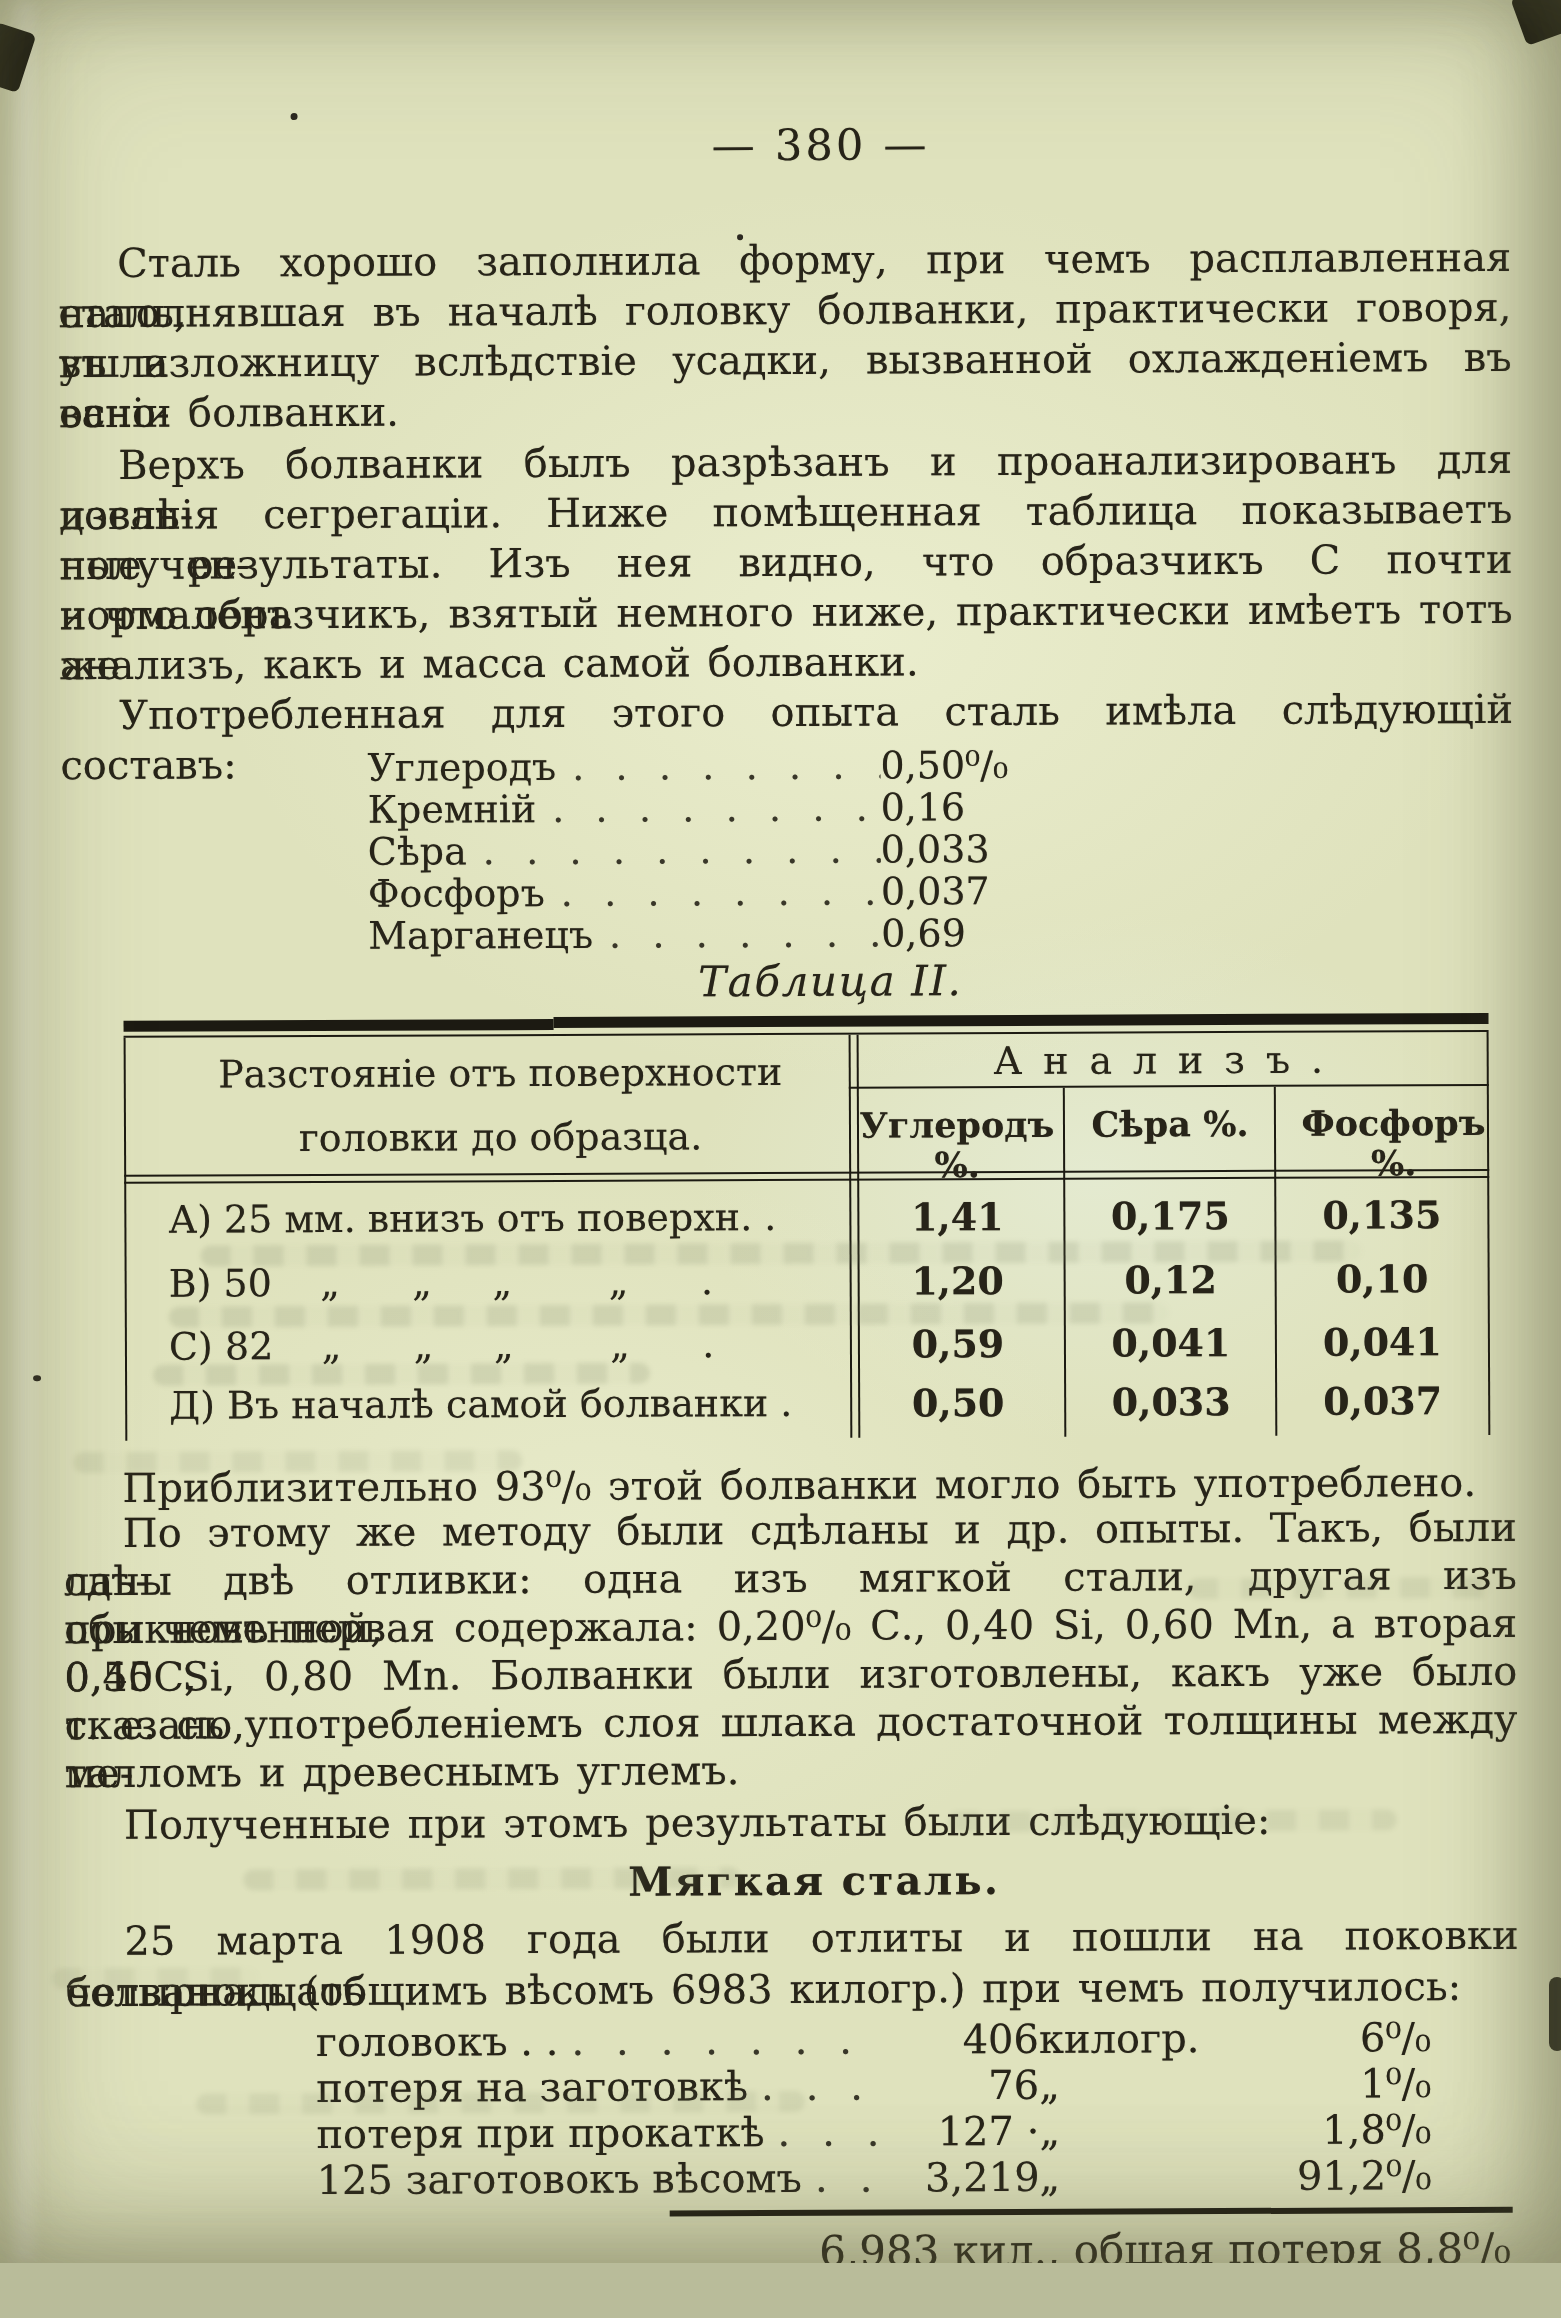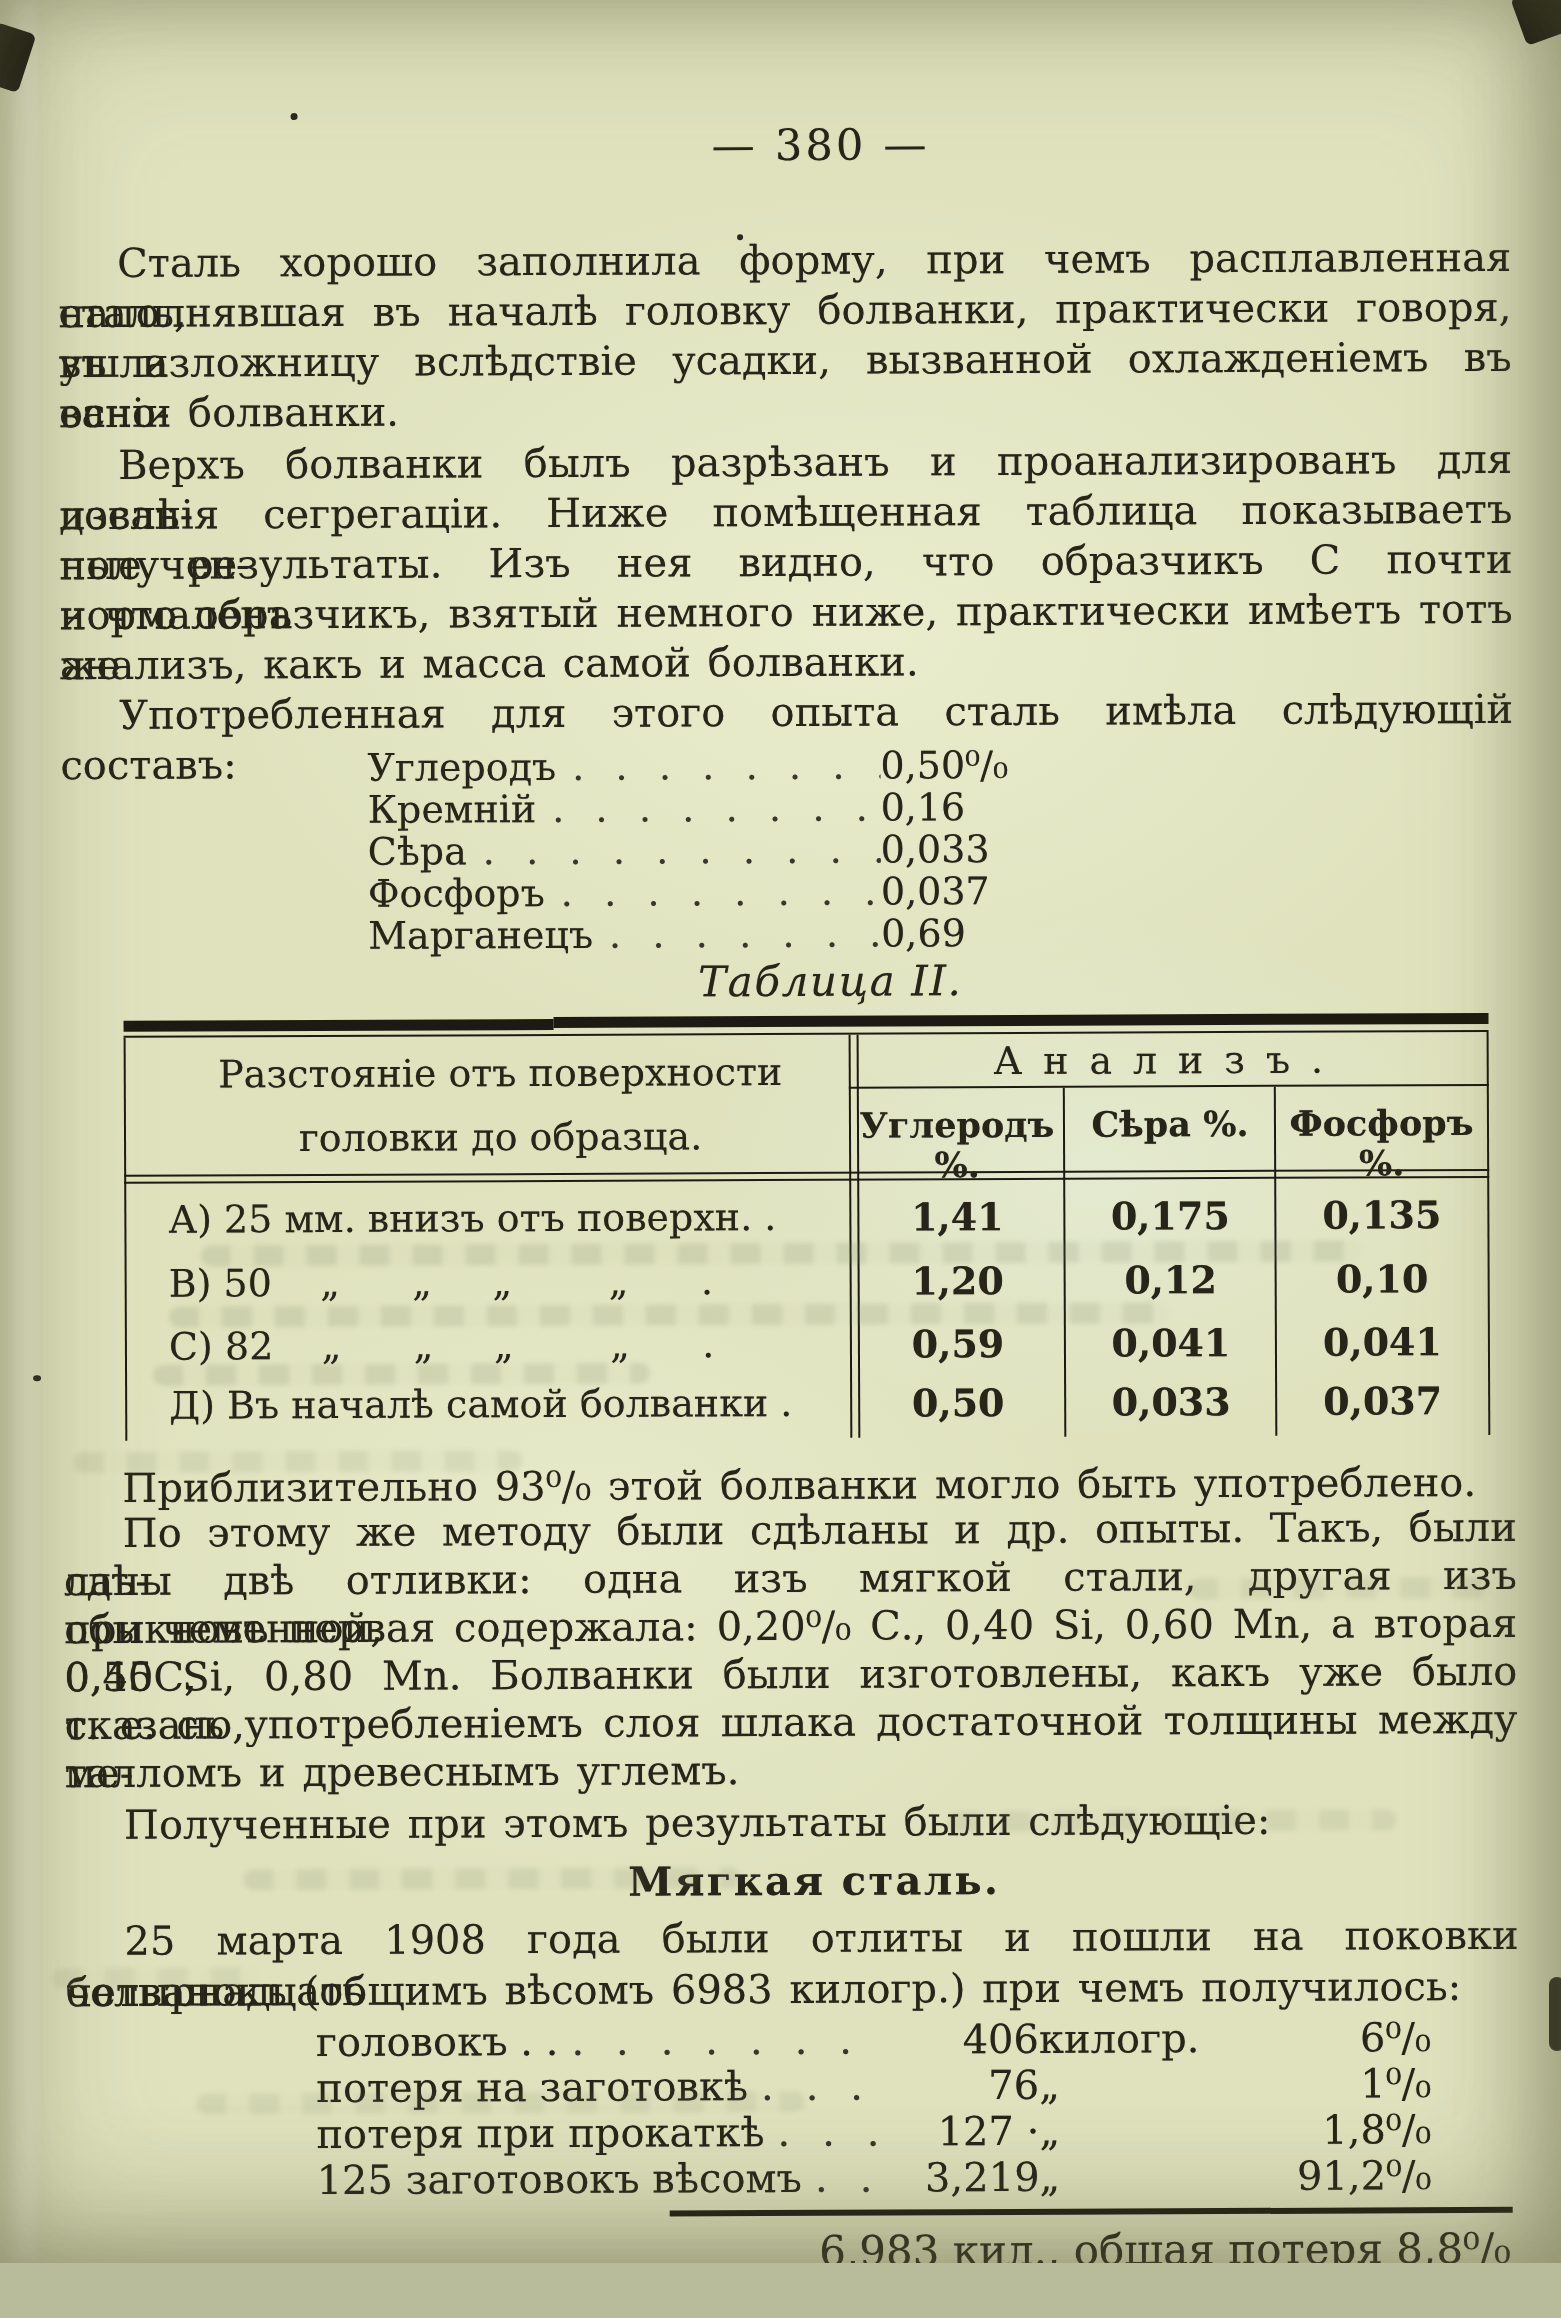--- a/index.html
+++ b/index.html
@@ -55,21 +55,21 @@
   .t-dh1 { left:0; top:156px; width:1365px; height:2.4px; }
   .t-dh2 { left:0; top:163px; width:1365px; height:2.4px; }
   .t-group { position:absolute; left:725px; top:24px; width:640px; text-align:center;
     letter-spacing:.55em; font-size:38px; }
   .t-h1 { position:absolute; left:32px; top:34px; width:689px; text-align:center; }
   .t-h2 { position:absolute; left:32px; top:98px; width:689px; text-align:center; }
   .t-sub { position:absolute; top:90px; height:40px; line-height:40px; text-align:center;
     font-size:35px; font-weight:bold; }
   .t-sub.c1 { left:727px; width:212px; }
   .t-sub.c2 { left:941px; width:210px; }
-  .t-sub.c3 { left:1152px; width:211px; }
+  .t-sub.c3 { left:1152px; width:211px;padding-left:12px; }
   .t-row { position:absolute; left:0; width:1365px; height:45px; line-height:45px; }
   .t-lab { position:absolute; left:44px; width:673px; white-space:pre; }
   .t-c { position:absolute; text-align:center;font-weight:bold; }
   .t-c.c1 { left:727px; width:212px; }
   .t-c.c2 { left:941px; width:210px; }
   .t-c.c3 { left:1152px; width:211px; }
 
   .heading { position:absolute; top:1857px; left:0; width:100%; text-align:center;
     font-size:40px; font-weight:bold; transform:translateX(30px); letter-spacing:2.4px; }
 

